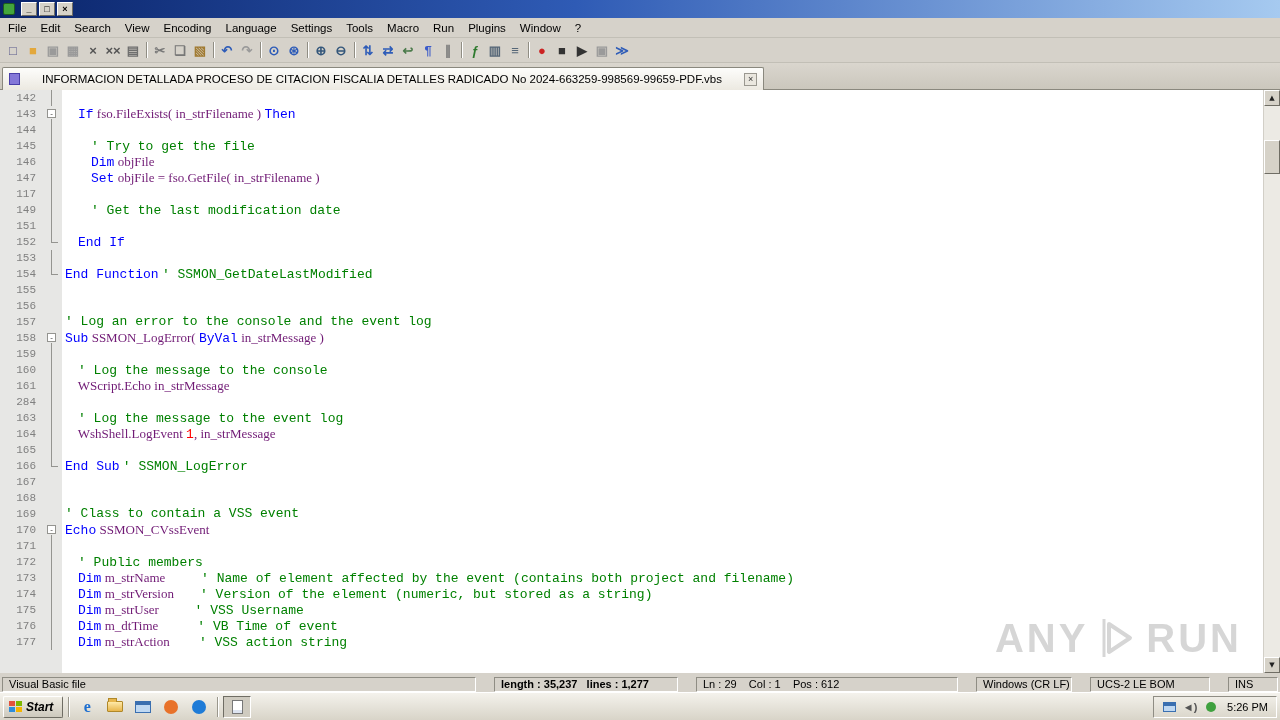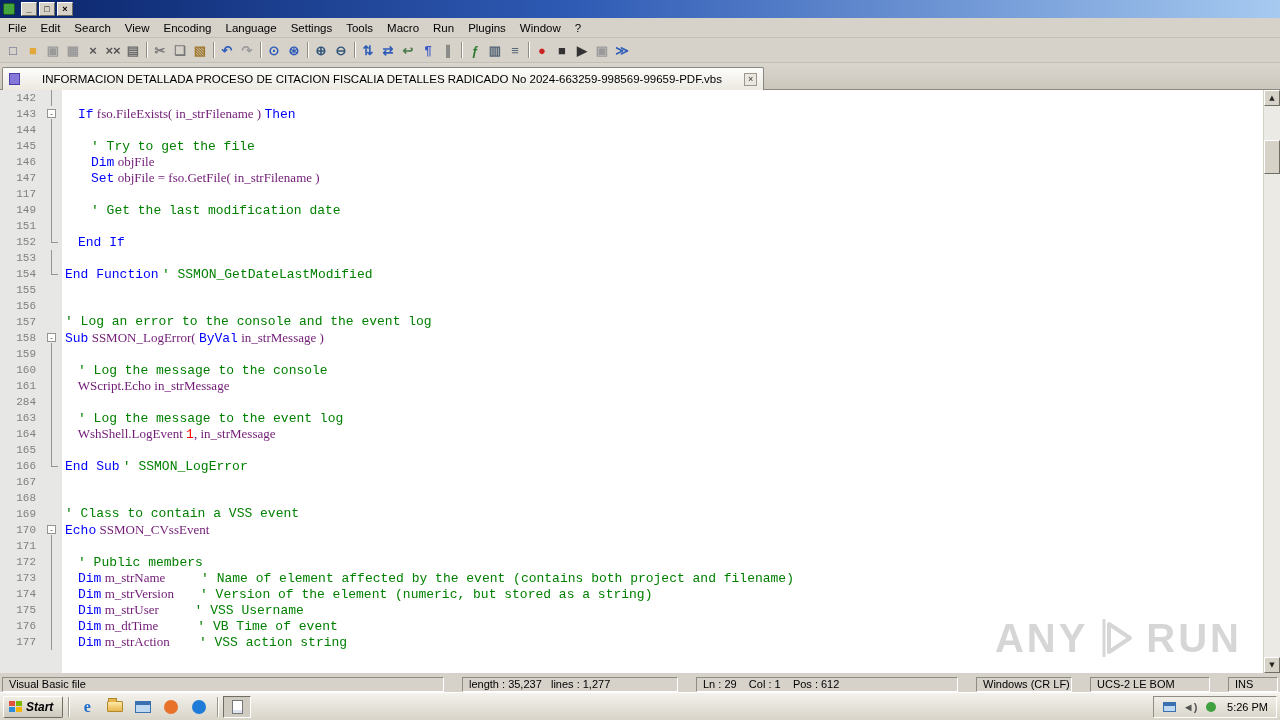--- a/index.html
+++ b/index.html
@@ -74,21 +74,21 @@
 
   
   #watermark { position:absolute; right:38px; bottom:12px; display:flex; align-items:center; gap:6px;
     color:#CFCFCF; font:bold 40px "Liberation Sans",sans-serif; letter-spacing:3px; opacity:.85; }
 
   
   #statusbar { height:19px; flex:none; background:#D6D2CA; display:flex; align-items:flex-end; padding:0 2px; gap:18px; }
   .seg { height:15px; border:1px solid; border-color:#8F8D84 #FFF #FFF #8F8D84; padding:0 6px;
     font-size:11px; line-height:13px; color:#000; overflow:hidden; white-space:pre; flex:none; }
   .seg-doc { flex:1; }
-  .w216{width:216px;} .w262{width:262px;} .w104{width:96px;} .w120{width:120px;} .w50{width:50px;}
+  .w216{width:184px;font-weight:bold;} .w262{width:262px;} .w104{width:96px;} .w120{width:120px;} .w50{width:50px;}
 
   
   #taskbar { height:28px; flex:none; background:linear-gradient(#F4F2EC,#D8D4C8); border-top:1px solid #FFF;
     display:flex; align-items:center; padding:0 3px; gap:3px; }
   .start-btn { height:22px; flex:none; display:flex; align-items:center; gap:4px; padding:0 9px 0 5px;
     background:linear-gradient(#F0EDE4,#CDC9BD); border:1px solid; border-color:#FFF #6F6D64 #6F6D64 #FFF;
     border-radius:2px; font:bold italic 12px "Liberation Sans",sans-serif; color:#000; }
   .flag { display:grid; grid-template-columns:6px 6px; grid-template-rows:5px 5px; gap:1px; }
   .flag i:nth-child(1){background:#E3523D;} .flag i:nth-child(2){background:#7DB700;}
   .flag i:nth-child(3){background:#2E8DDB;} .flag i:nth-child(4){background:#F4B400;}

